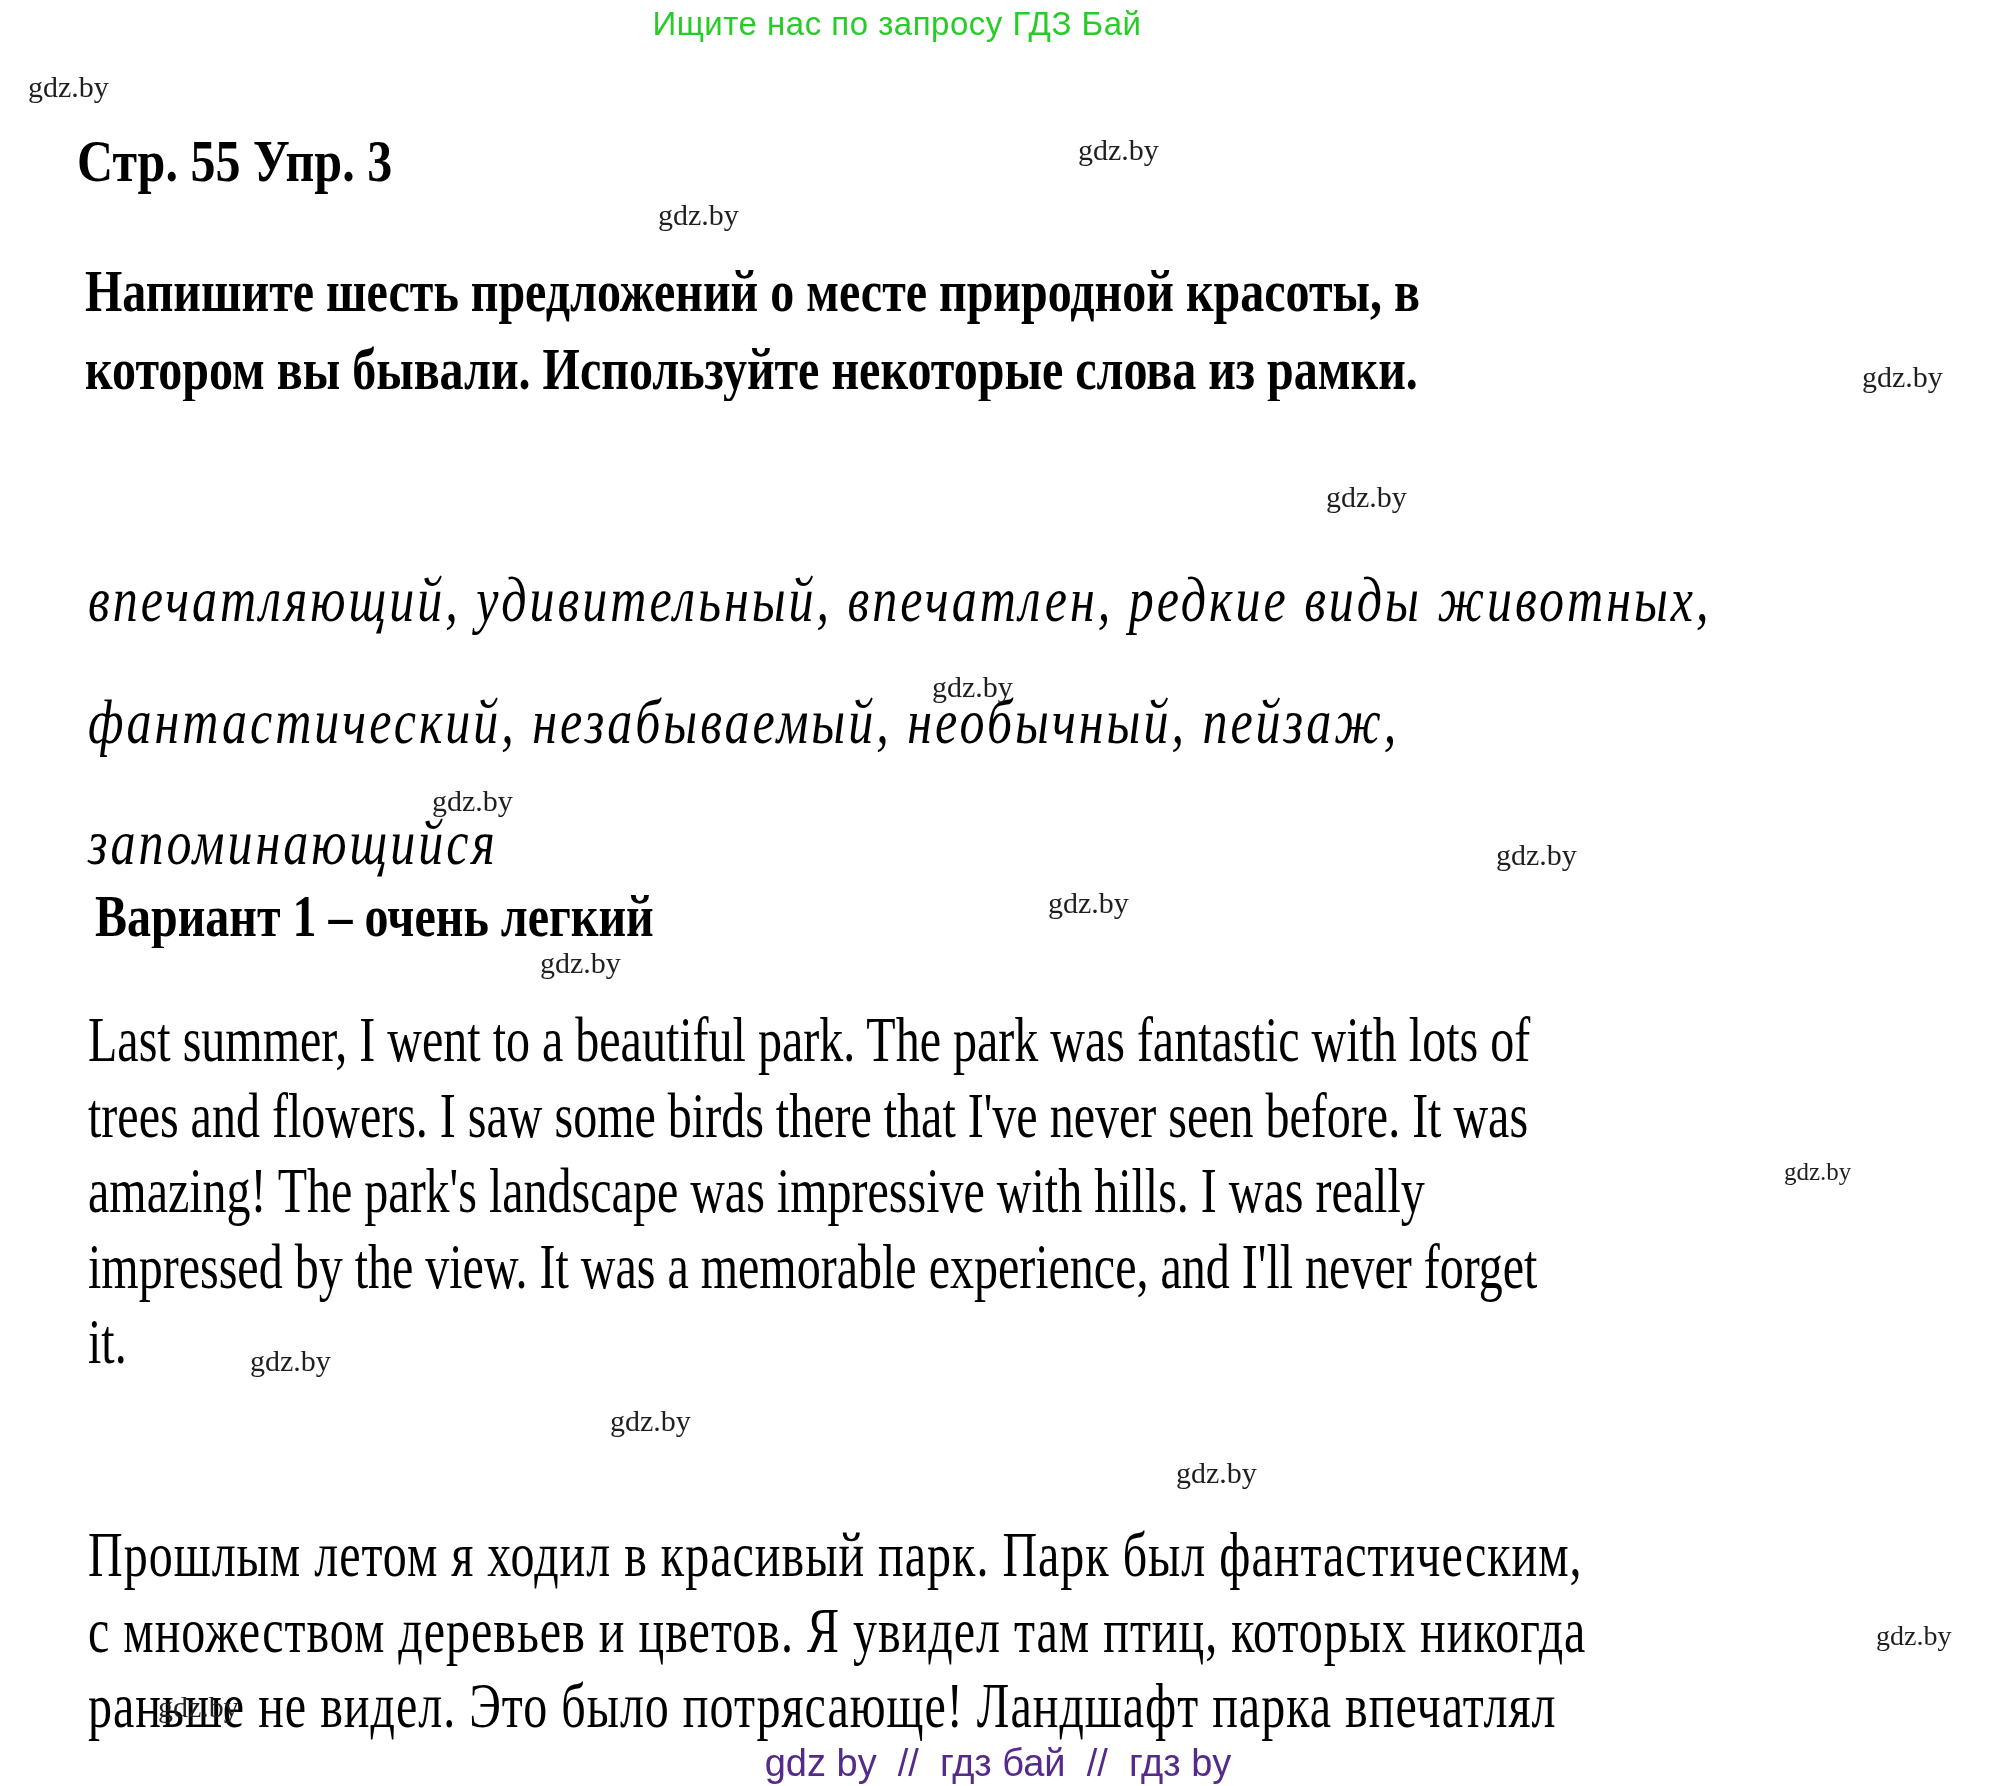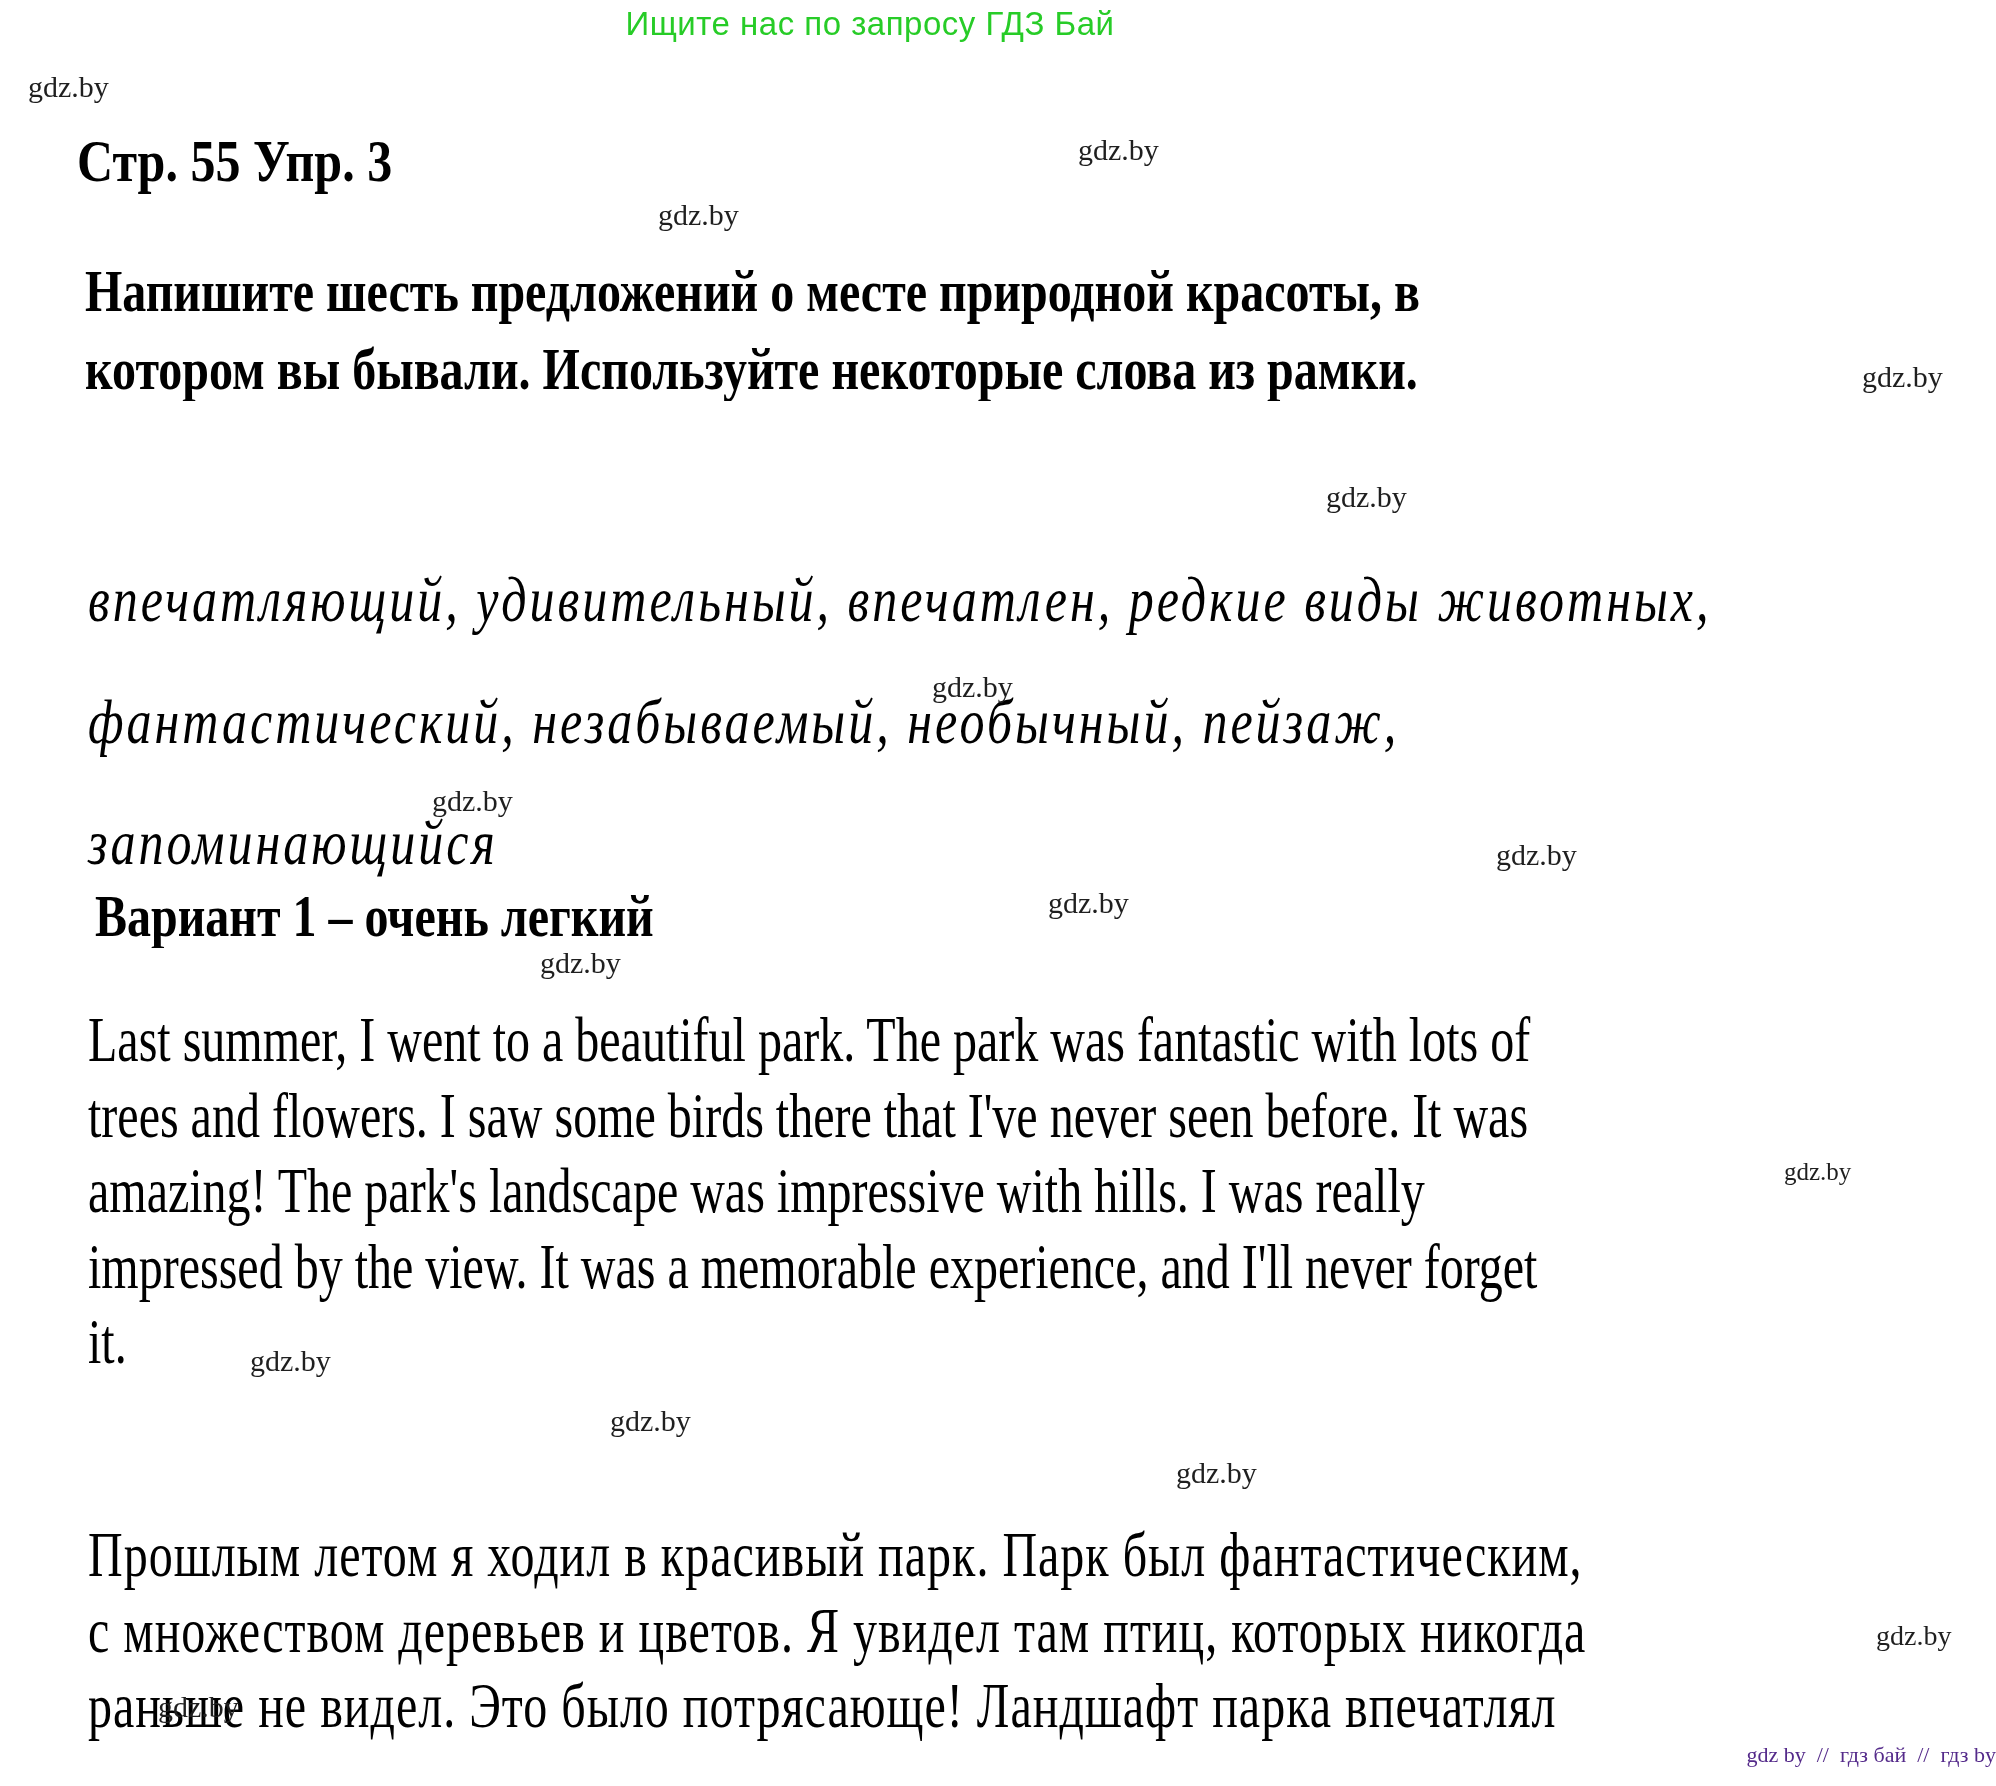--- a/index.html
+++ b/index.html
@@ -77,32 +77,32 @@
   .wm {
     position: absolute;
     font-family: Liberation Serif, serif;
     color: #1f1f1f;
     white-space: nowrap;
   }
   .footer {
     position: absolute;
     top: 1742px; left: 0;
     width: 100%;
-    text-align: right;
-    font-family: Liberation Serif, serif;
-    font-size: 22px;
+    text-align: center;
+    font-family: Liberation Sans, sans-serif;
+    font-size: 38px;
     white-space: pre;
   }
 </style>
 </head>
 <body>
 
 <div class="page">
 
-  <div class="banner" style="color: rgb(39, 204, 39);">Ищите нас по запросу ГДЗ Бай</div>
+  <div class="banner" style="color: rgb(39, 204, 39); padding-left: 27px;">Ищите нас по запросу ГДЗ Бай</div>
 
   <h1 class="title">Стр. 55 Упр. 3</h1>
 
   <div class="task">
     <div class="line">Напишите шесть предложений о месте природной красоты, в</div>
     <div class="line">котором вы бывали. Используйте некоторые слова из рамки.</div>
   </div>
 
   <div class="wordbox">
     <div class="line">впечатляющий, удивительный, впечатлен, редкие виды животных,</div>

